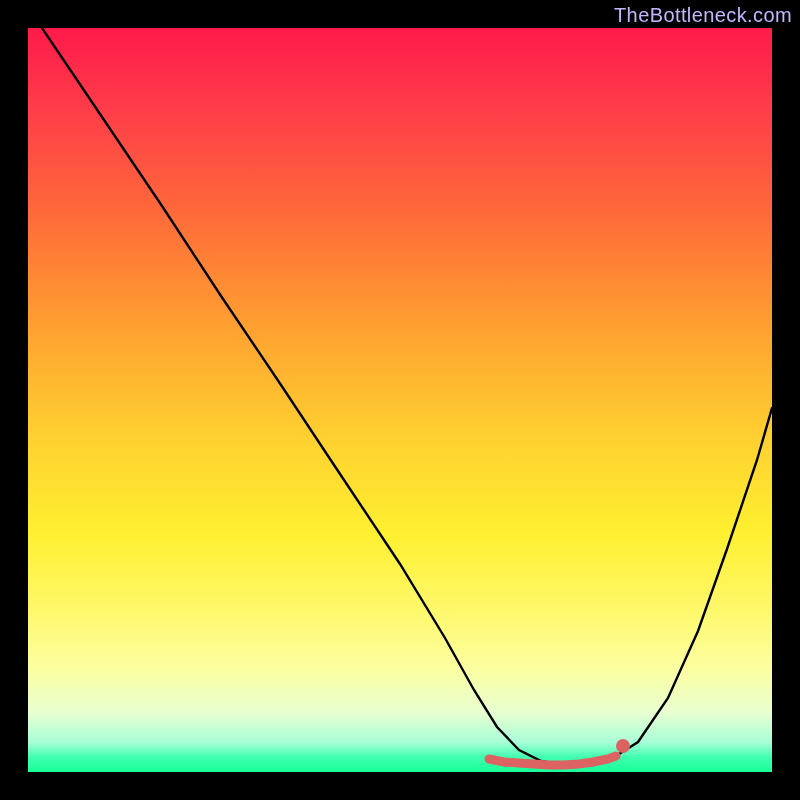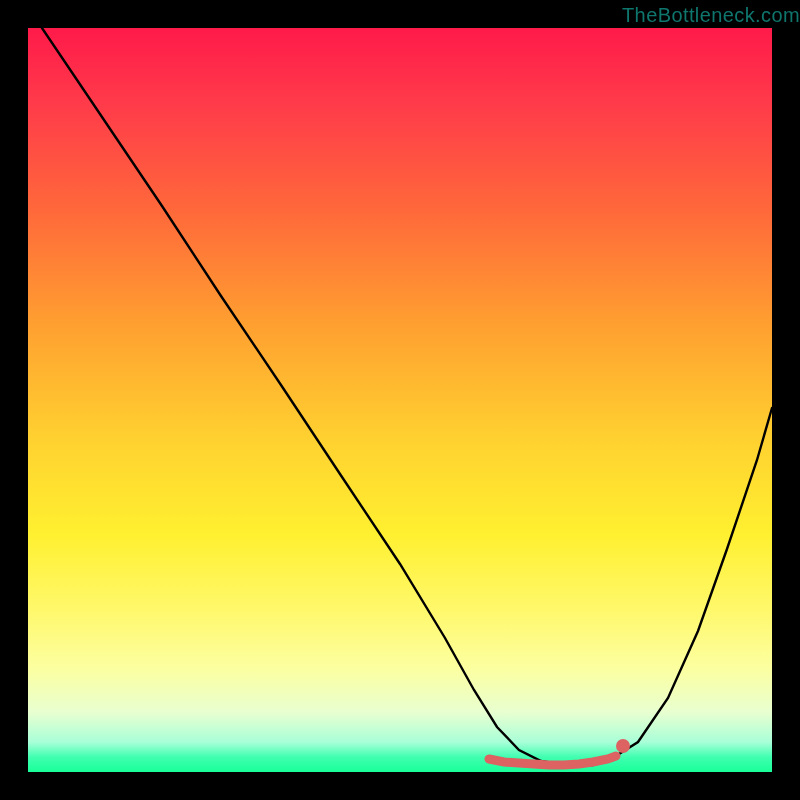--- a/index.html
+++ b/index.html
@@ -21,22 +21,22 @@
     #fcffa0 86%,
     #e8ffd0 92%,
     #a8ffd8 96%,
     #40ffb0 98%,
     #18ff98 100%
   );
 }
 .watermark {
   position: absolute;
   top: 4px;
-  right: 0;
-  color: #0f766e;
+  right: 8px;
+  color: #c4b5fd;
   font-size: 20px;
   font-weight: 500;
   letter-spacing: 0.02em;
 }
 svg.curve { position: absolute; top: 0; left: 0; width: 744px; height: 744px; }
 </style>
 </head>
 <body>
 
 <div class="chart-container">

